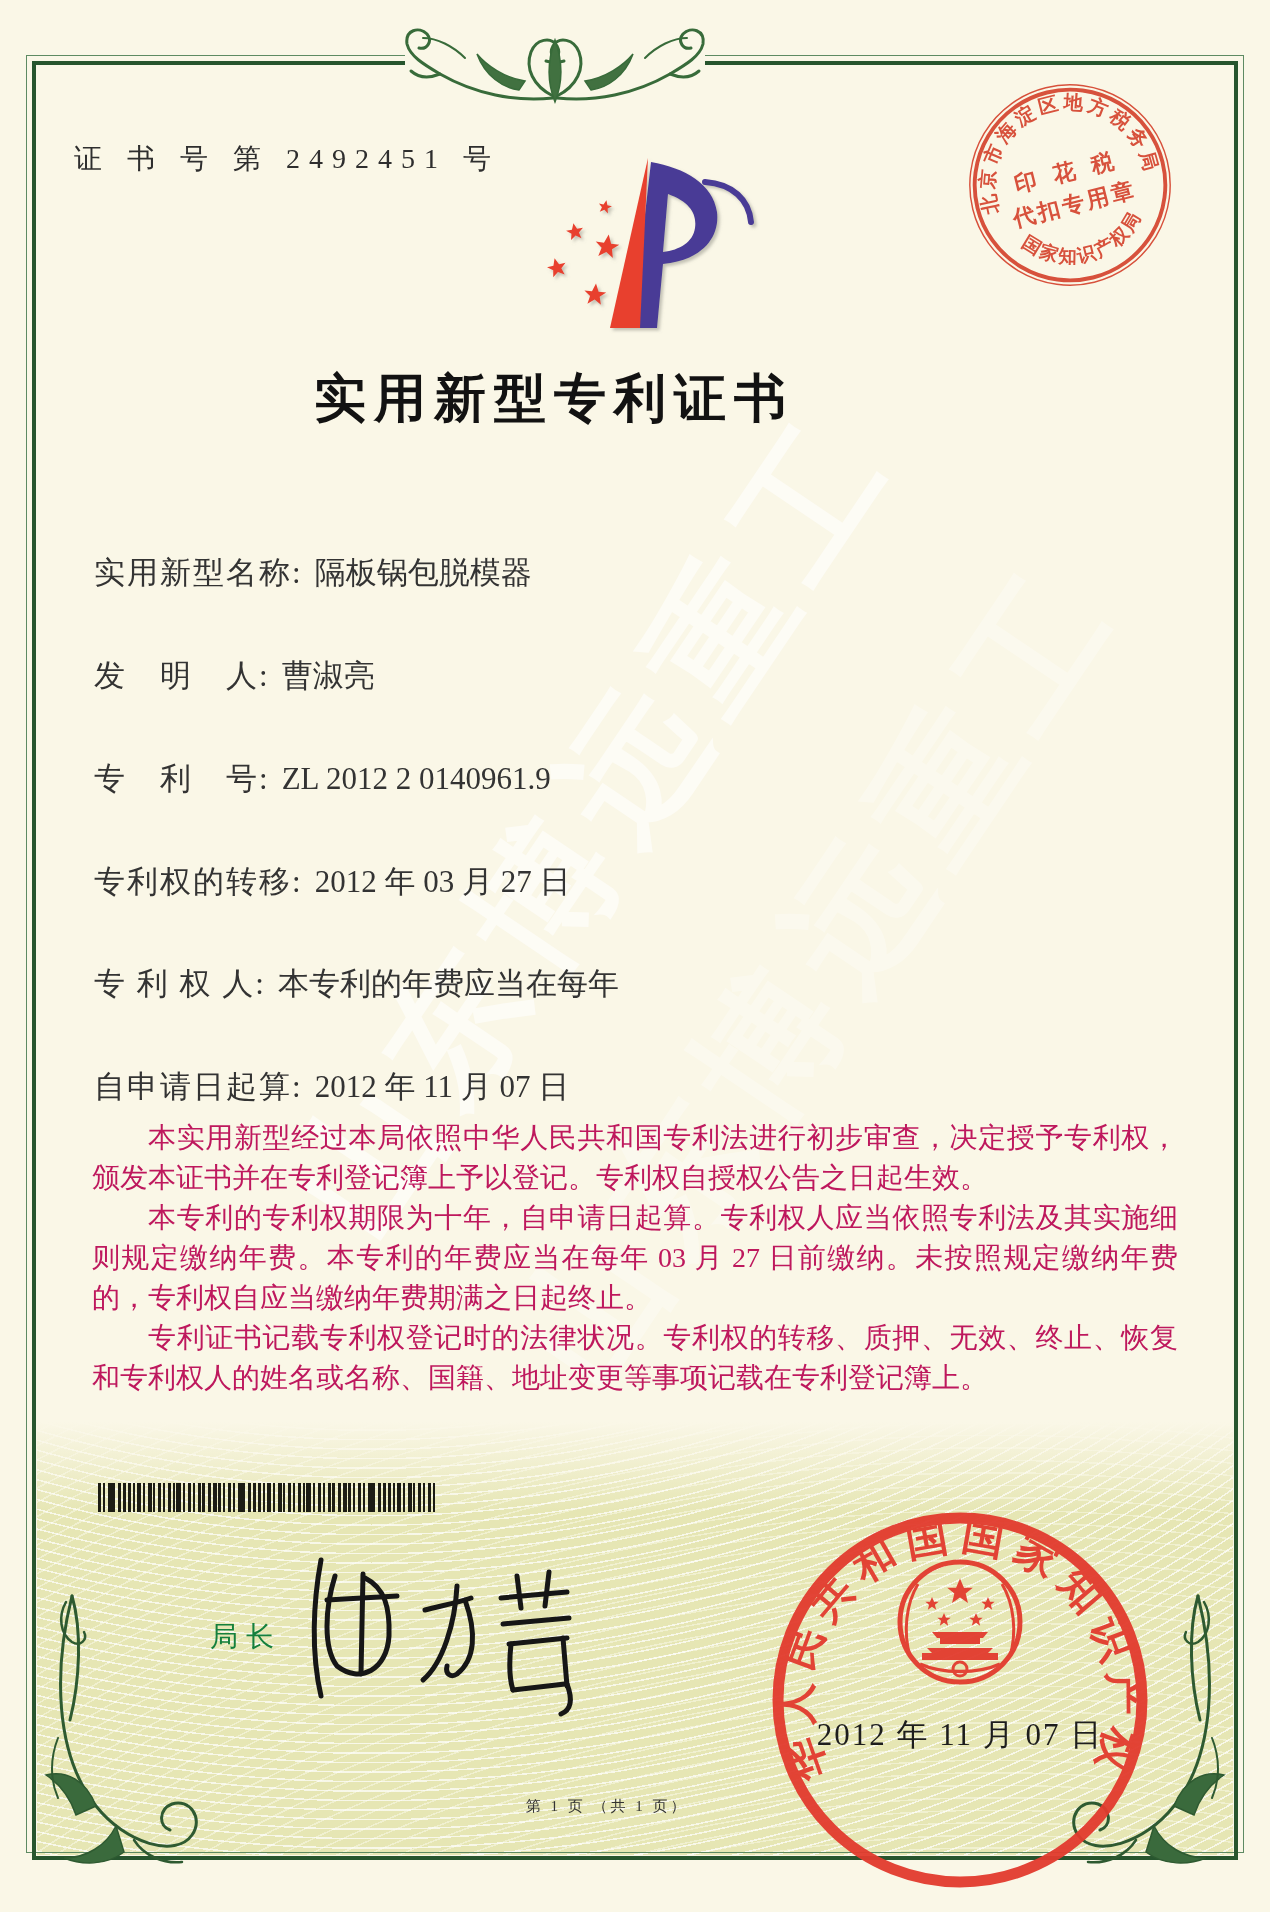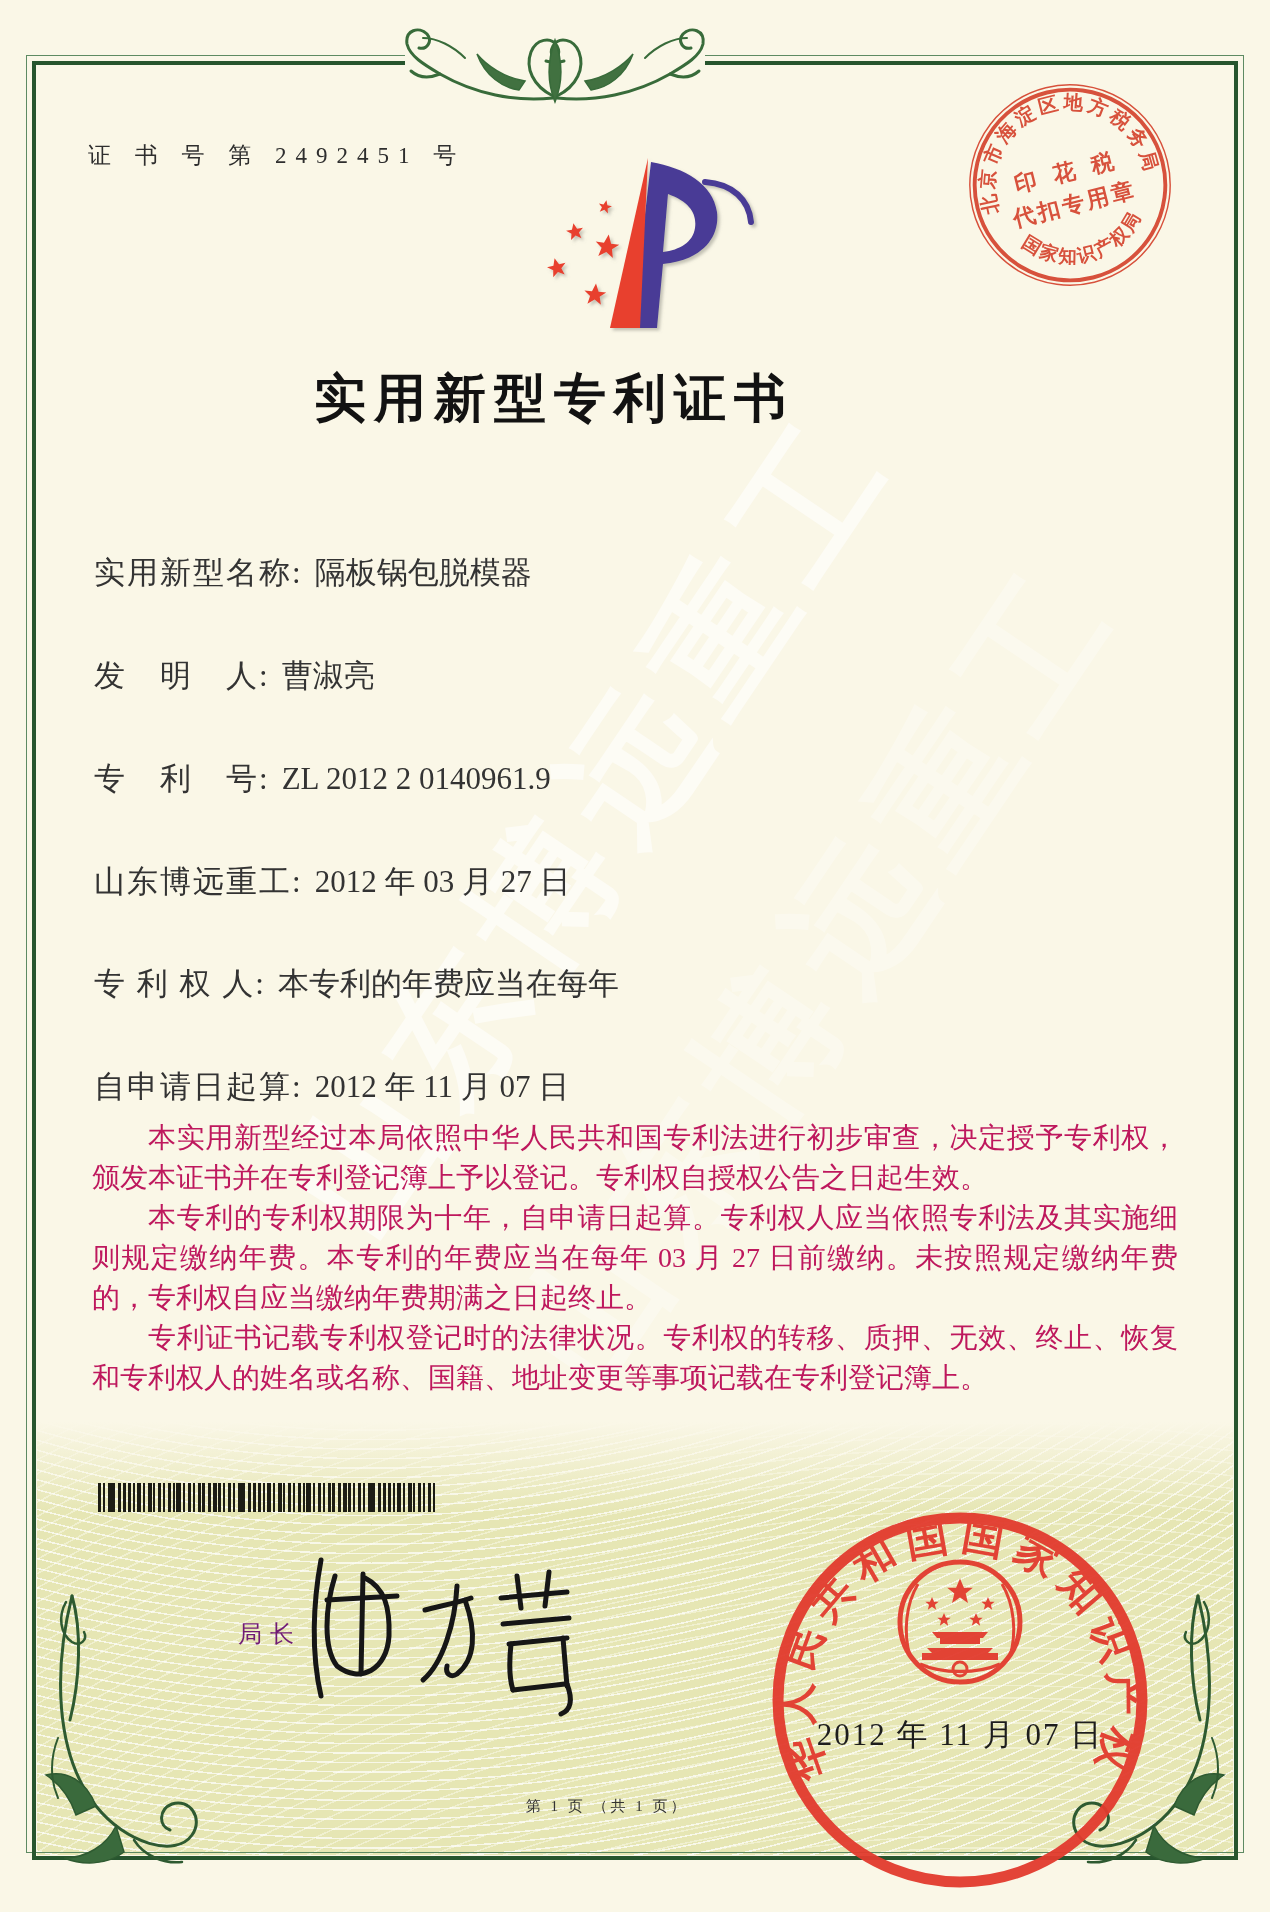--- a/index.html
+++ b/index.html
@@ -23,21 +23,21 @@
       repeating-radial-gradient(circle at 80% 1850px, rgba(255,255,255,0) 0 11px, rgba(253,253,242,.45) 11px 12.5px);
   }
   .band::before{content:""; position:absolute; left:0; right:0; top:0; height:90px;
     background:linear-gradient(180deg,#faf7e7 0%, rgba(250,247,231,0) 100%);}
   
   .orn-top{position:absolute; left:255px; top:6px; width:600px; height:110px; z-index:3;}
   .orn-corner{position:absolute; top:1588px; width:210px; height:310px; z-index:3;}
   .orn-corner.left{left:14px;}
   .orn-corner.right{right:14px; transform:scaleX(-1);}
   
-  .cert-no{position:absolute; left:88px; top:140px; font-size:23px; letter-spacing:9px;
+  .cert-no{position:absolute; left:74px; top:140px; font-size:28px; letter-spacing:9px;
     color:#2e2e2e; z-index:4;}
   .tax-stamp{position:absolute; left:963px; top:78px; width:214px; height:214px;
     transform:rotate(-14deg); z-index:4; opacity:.92;}
   .logo{position:absolute; left:505px; top:142px; width:280px; height:195px; z-index:4;}
   .title{position:absolute; left:0; top:364px; width:1108px; text-align:center;
     font-size:52px; font-weight:bold; letter-spacing:8px; color:#121212; z-index:4;}
   
   .field{position:absolute; left:94px; font-size:31px; color:#333; z-index:4; white-space:nowrap;text-align:right;}
   .field .lbl{letter-spacing:2px;}
   .field .val{margin-left:12px;}
@@ -50,22 +50,22 @@
     font-size:140px; font-weight:bold; letter-spacing:18px;
     color:rgba(255,255,255,.58); transform:rotate(-56deg); pointer-events:none;}
   .watermark.w1{left:105px; top:730px; width:980px;}
   .watermark.w2{left:330px; top:880px; width:980px; color:rgba(255,255,255,.30);}
   
   .barcode{position:absolute; left:98px; top:1483px; width:337px; height:29px; z-index:4;
     background-image:
       repeating-linear-gradient(90deg,#1c1c14 0 2px,transparent 2px 5px),
       repeating-linear-gradient(90deg,#1c1c14 0 3px,transparent 3px 10px),
       repeating-linear-gradient(90deg,#1c1c14 0 2px,transparent 2px 13px);}
-  .signer-title{position:absolute; left:210px; top:1618px; font-size:24px; letter-spacing:8px;
-    color:#701a75; z-index:4;margin-left:28px;}
+  .signer-title{position:absolute; left:210px; top:1618px; font-size:28px; letter-spacing:8px;
+    color:#15803d; z-index:4;}
   .signature{position:absolute; left:300px; top:1548px; width:290px; height:175px; z-index:4;}
   .seal{position:absolute; left:762px; top:1502px; width:396px; height:396px; z-index:5; opacity:.95;}
   .seal-date{position:absolute; left:770px; top:1714px; width:380px; text-align:center;
     font-size:31px; letter-spacing:2px; color:#1d1d1d; z-index:6;}
   .footer{position:absolute; left:0; top:1797px; width:1214px; text-align:center;
     font-size:15px; letter-spacing:3px; color:#333; z-index:4;}
   .sr{position:absolute; width:1px; height:1px; overflow:hidden; opacity:0;}
   svg text{font-family:"Liberation Serif","DejaVu Serif",serif;}
 </style>
 </head>
@@ -171,21 +171,21 @@
   <div class="field" style="top:552px">
     <span class="lbl">实用新型名称:</span><span class="val">隔板锅包脱模器</span>
   </div>
   <div class="field" style="top:655px">
     <span class="lbl">发　明　人:</span><span class="val">曹淑亮</span>
   </div>
   <div class="field" style="top:758px">
     <span class="lbl">专　利　号:</span><span class="val">ZL 2012 2 0140961.9</span>
   </div>
   <div class="field" style="top:861px">
-    <span class="lbl">山东博远重工:</span><span class="val">2012 年 03 月 27 日</span>
+    <span class="lbl">专利权的转移:</span><span class="val">2012 年 03 月 27 日</span>
   </div>
   <div class="field" style="top:963px">
     <span class="lbl">专 利 权 人:</span><span class="val">本专利的年费应当在每年</span>
   </div>
   <div class="field" style="top:1066px">
     <span class="lbl">自申请日起算:</span><span class="val">2012 年 11 月 07 日</span>
   </div>
 
   <div class="paras">
     <p>本实用新型经过本局依照中华人民共和国专利法进行初步审查，决定授予专利权，颁发本证书并在专利登记簿上予以登记。专利权自授权公告之日起生效。</p>

